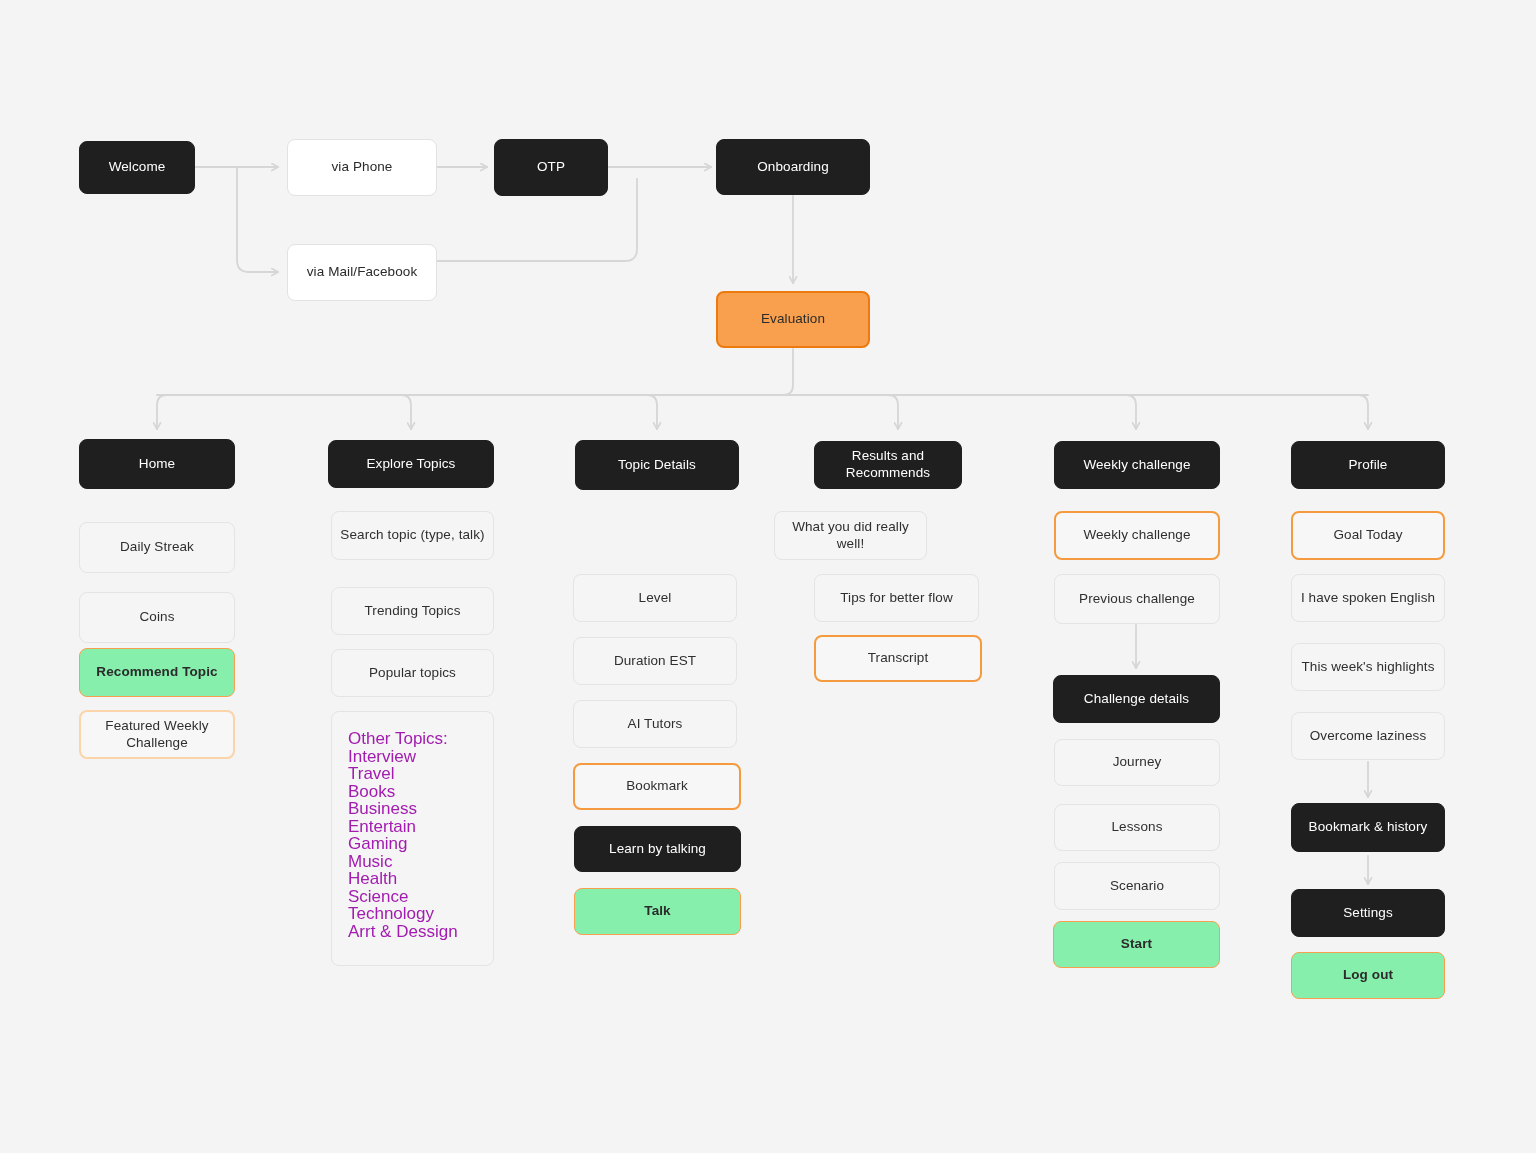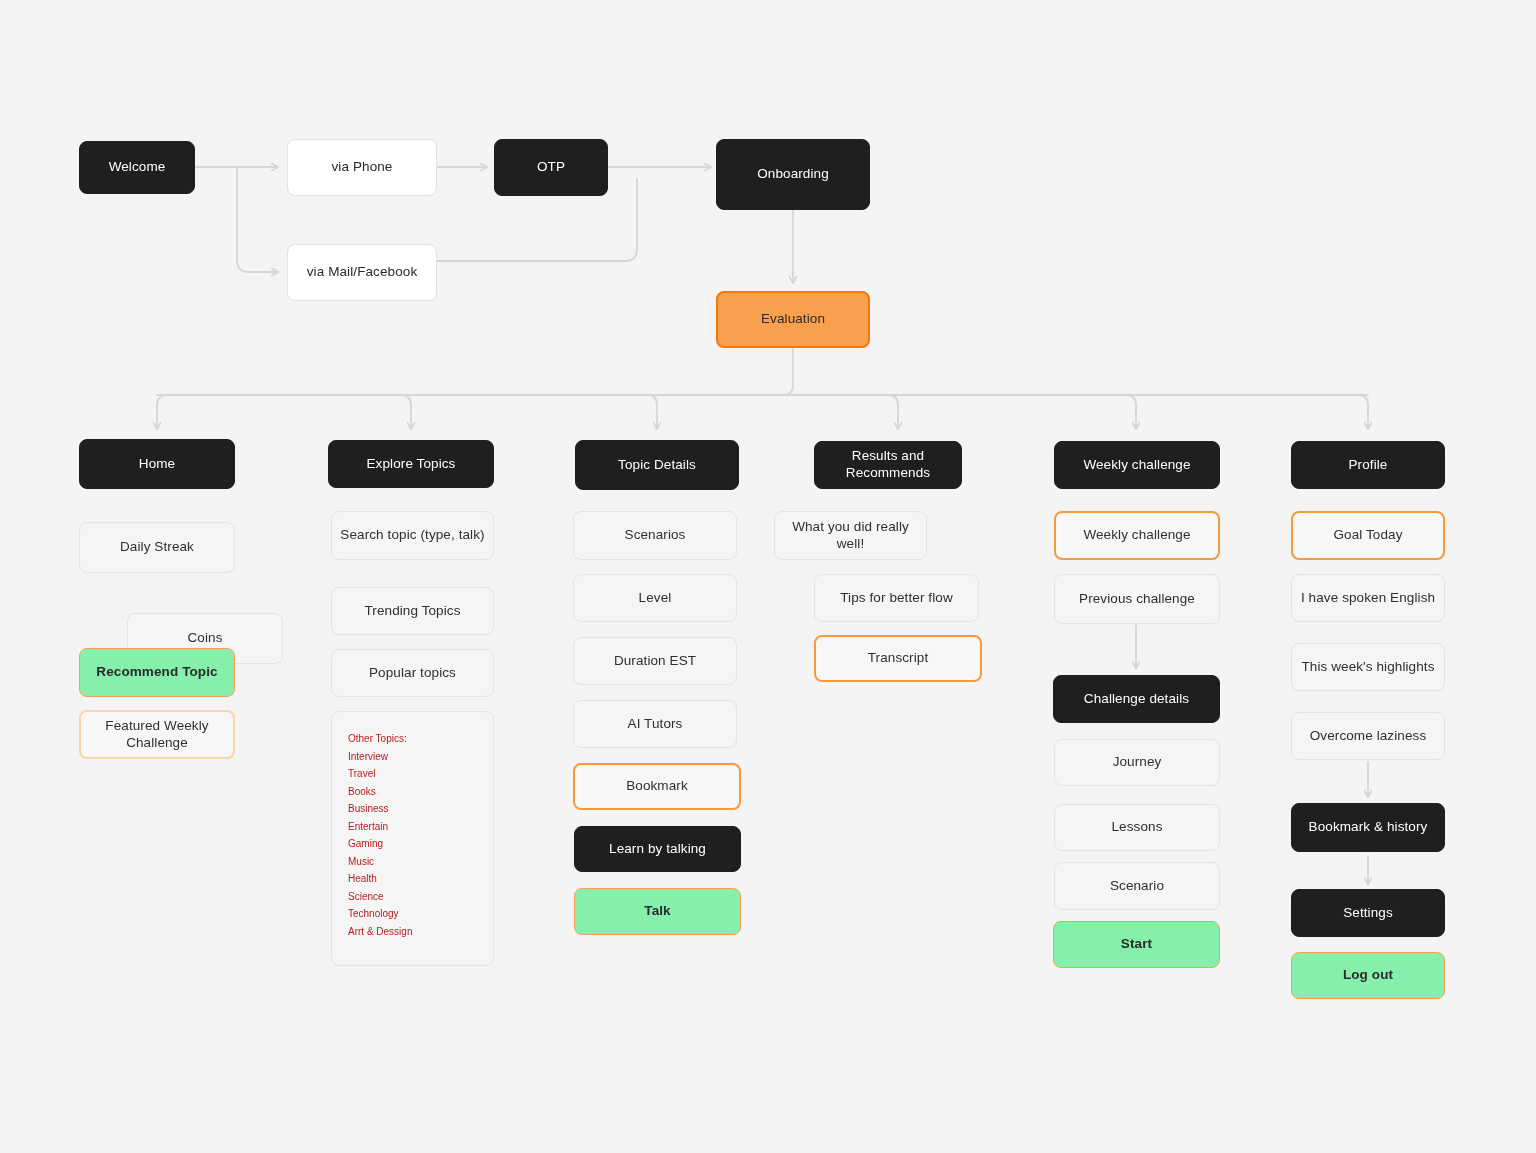--- a/index.html
+++ b/index.html
@@ -74,22 +74,22 @@
   }
   .list-box {
     position: absolute;
     box-sizing: border-box;
     background: #f5f5f5;
     border: 1.5px solid #e4e4e4;
     border-radius: 8px;
     padding: 18px 0 20px 16px;
   }
   .list-box .row {
-    font-size: 10px;
-    color: #b91c1c;
+    font-size: 17px;
+    color: #a21caf;
     line-height: 17.5px;
     white-space: nowrap;
   }
 </style>
 </head>
 <body>
 
 <div id="canvas">
 
   <svg id="wires" viewBox="0 0 1536 1153" xmlns="http://www.w3.org/2000/svg">
@@ -130,27 +130,27 @@
   </svg>
 
   <div class="node n-dark" style="left:79px;top:141px;width:116px;height:53px;">Welcome</div>
 
   <div class="node n-white" style="left:287px;top:139px;width:150px;height:57px;">via Phone</div>
 
   <div class="node n-white" style="left:287px;top:244px;width:150px;height:57px;">via Mail/Facebook</div>
 
   <div class="node n-dark" style="left:494px;top:139px;width:114px;height:57px;">OTP</div>
 
-  <div class="node n-dark" style="left:716px;top:139px;width:154px;height:71px;">Onboarding</div>
+  <div class="node n-dark" style="left:716px;top:139px;width:154px;height:56px;">Onboarding</div>
 
   <div class="node n-orange" style="left:716px;top:291px;width:154px;height:57px;">Evaluation</div>
 
   <div class="node n-dark" style="left:79px;top:439px;width:156px;height:50px;">Home</div>
   <div class="node n-light" style="left:79px;top:522px;width:156px;height:51px;">Daily Streak</div>
-  <div class="node n-light" style="left:79px;top:613px;width:156px;height:51px;margin-left:48px;">Coins</div>
+  <div class="node n-light" style="left:79px;top:592px;width:156px;height:51px;">Coins</div>
   <div class="node n-orange-solid" style="left:79px;top:648px;width:156px;height:49px;">Recommend Topic</div>
   <div class="node n-outline-orange-soft" style="left:79px;top:710px;width:156px;height:49px;">Featured Weekly Challenge</div>
 
   <div class="node n-dark" style="left:328px;top:440px;width:166px;height:48px;">Explore Topics</div>
   <div class="node n-light" style="left:331px;top:511px;width:163px;height:49px;">Search topic (type, talk)</div>
   <div class="node n-light" style="left:331px;top:587px;width:163px;height:48px;">Trending Topics</div>
   <div class="node n-light" style="left:331px;top:649px;width:163px;height:48px;">Popular topics</div>
 
   <div class="list-box" style="left:331px;top:711px;width:163px;height:255px;">
     <div class="row">Other Topics:</div>
@@ -161,21 +161,20 @@
     <div class="row">Entertain</div>
     <div class="row">Gaming</div>
     <div class="row">Music</div>
     <div class="row">Health</div>
     <div class="row">Science</div>
     <div class="row">Technology</div>
     <div class="row">Arrt &amp; Dessign</div>
   </div>
 
   <div class="node n-dark" style="left:575px;top:440px;width:164px;height:50px;">Topic Details</div>
-  <div class="node n-light" style="left:573px;top:511px;width:164px;height:49px;">Scenarios</div>
   <div class="node n-light" style="left:573px;top:574px;width:164px;height:48px;">Level</div>
   <div class="node n-light" style="left:573px;top:637px;width:164px;height:48px;">Duration EST</div>
   <div class="node n-light" style="left:573px;top:700px;width:164px;height:48px;">AI Tutors</div>
   <div class="node n-outline-orange" style="left:573px;top:763px;width:168px;height:47px;">Bookmark</div>
   <div class="node n-dark" style="left:574px;top:826px;width:167px;height:46px;">Learn by talking</div>
   <div class="node n-orange-solid" style="left:574px;top:888px;width:167px;height:47px;">Talk</div>
 
   <div class="node n-dark" style="left:814px;top:441px;width:148px;height:48px;">Results and Recommends</div>
   <div class="node n-light" style="left:774px;top:511px;width:153px;height:49px;">What you did really well!</div>
   <div class="node n-light" style="left:814px;top:574px;width:165px;height:48px;">Tips for better flow</div>

